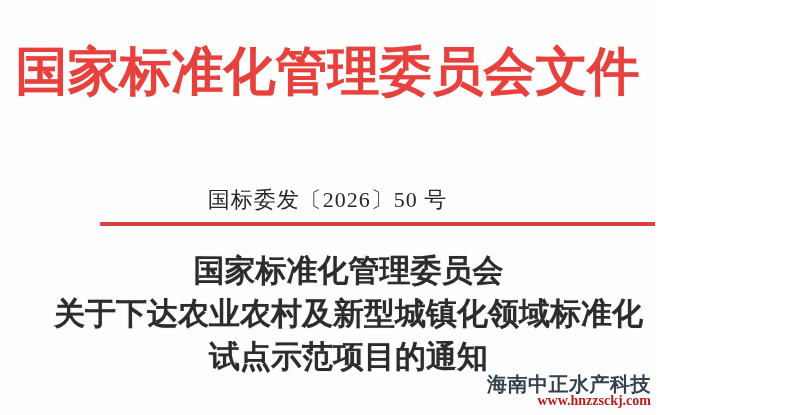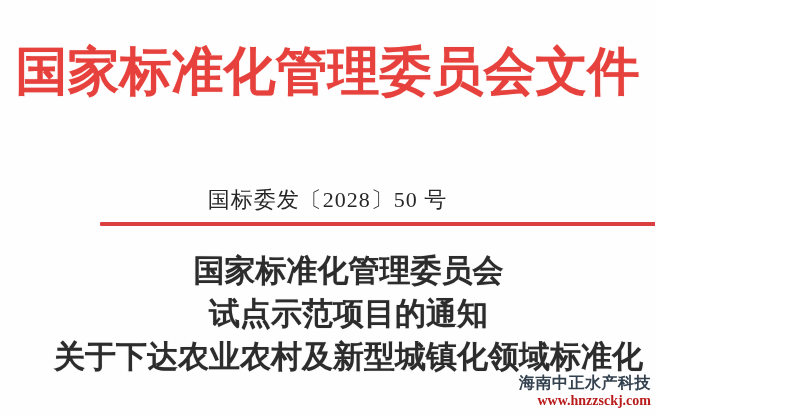--- a/index.html
+++ b/index.html
@@ -77,50 +77,50 @@
   
   .watermark {
     position: absolute;
     right: 4px;
     bottom: 6px;
     text-align: right;
     color: #33404e;
   }
   .watermark .wm-name {
     display: block;
-    font-family: Liberation Mono, monospace;
+    font-family: Liberation Sans, sans-serif;
     font-weight: bold;
-    font-size: 16px;
+    font-size: 20px;
     line-height: 17px;
     letter-spacing: 0.5px;
   }
   .watermark .wm-url {
     display: block;
     font-family: "Liberation Serif", "DejaVu Serif", serif;
     font-weight: bold;
     font-size: 14px;
     line-height: 16px;
     color: #b91c1c;
   }
 </style>
 </head>
 <body>
 
 <div class="page">
 
   <div class="banner">国家标准化管理委员会文件</div>
 
-  <div class="doc-number">国标委发〔2028〕50 号</div>
+  <div class="doc-number">国标委发〔2026〕50 号</div>
 
   <div class="red-rule"></div>
 
   <div class="doc-title">
     <span class="line">国家标准化管理委员会</span>
+    <span class="line">关于下达农业农村及新型城镇化领域标准化</span>
     <span class="line">试点示范项目的通知</span>
-    <span class="line">关于下达农业农村及新型城镇化领域标准化</span>
   </div>
 
   <div class="watermark">
     <span class="wm-name">海南中正水产科技</span>
     <span class="wm-url">www.hnzzsckj.com</span>
   </div>
 
 </div>
 
 </body></html>

